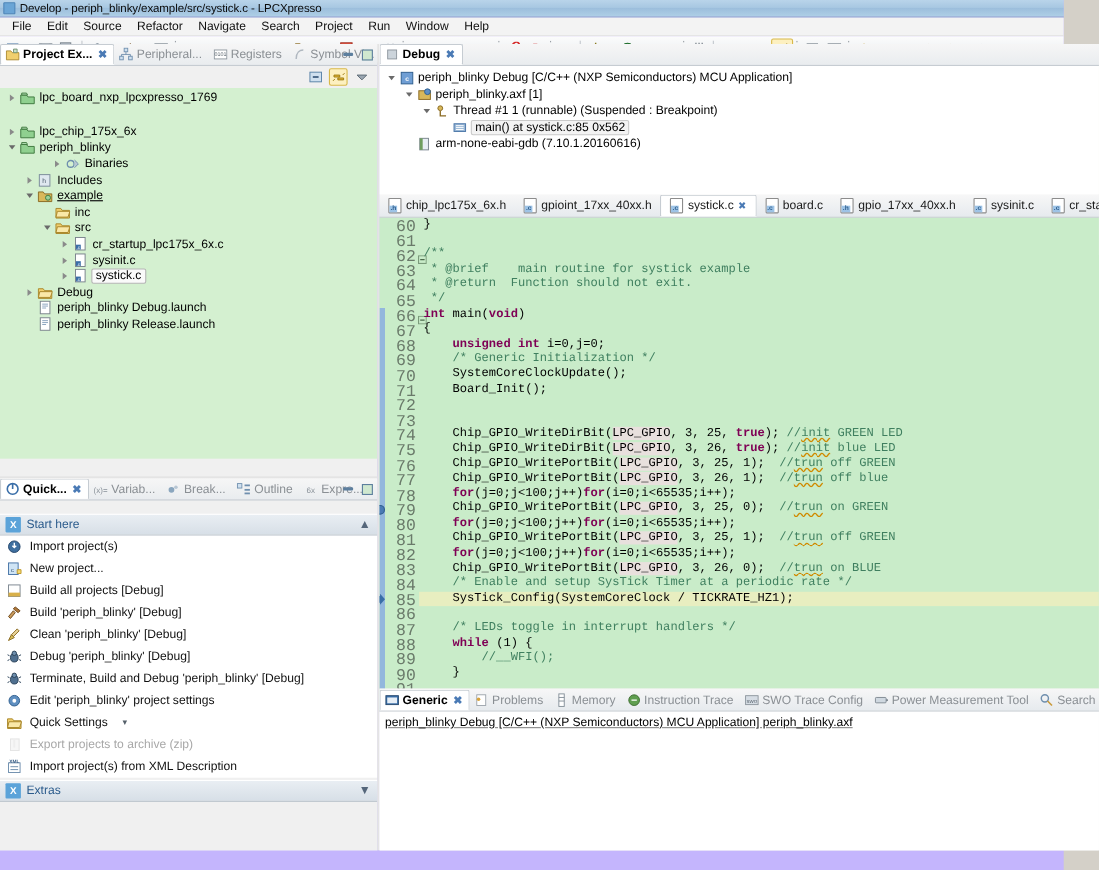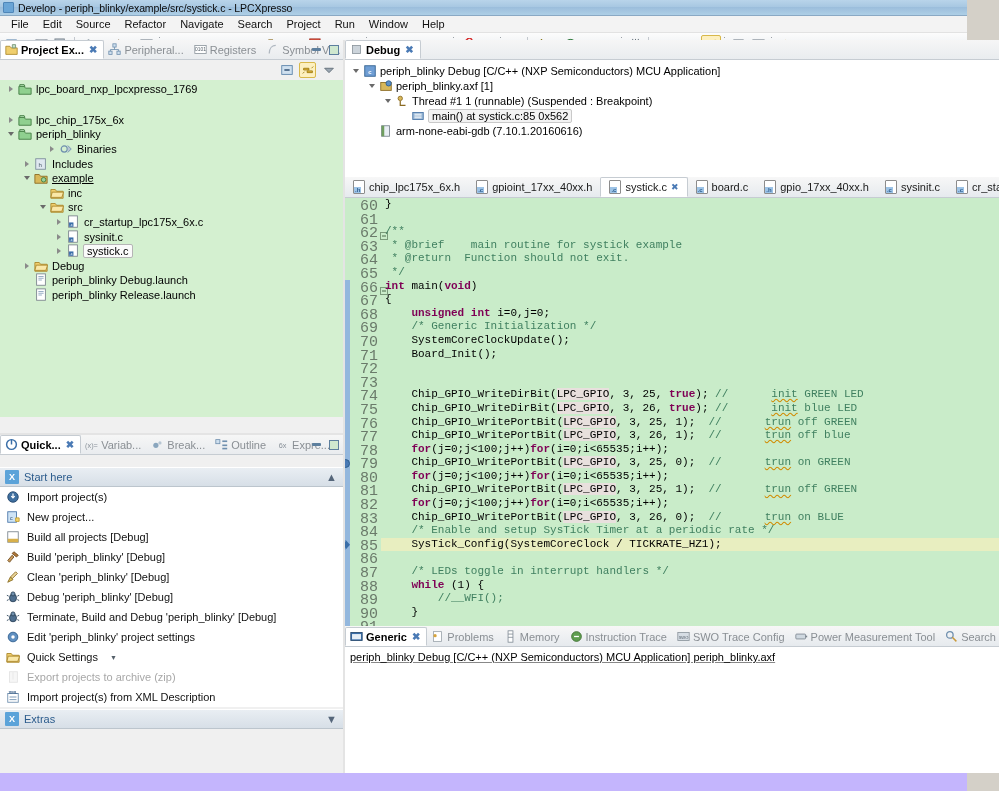--- a/index.html
+++ b/index.html
@@ -131,21 +131,21 @@
   .gutter { width: 31px; position: relative; flex: 0 0 31px;}
   .gline { height: 13.6px; font-family:Liberation Mono, monospace; font-size: 15px; color:#6a7a6a;
            text-align:right; padding-right:3px; position: relative;}
   .fold { position:absolute; right:-7px; top:3px; width:8px;height:8px; }
   .codecol { flex:1 1 auto; position: relative; }
   .cline { height: 13.6px; font-family:"Liberation Mono", monospace; font-size:11px; white-space:pre; color:#000; padding-left:4px;}
   .cline.hl { background:#e8eec0; }
   .k { color:#7f0055; font-weight:bold; }       
   .cm { color:#3f7f5f; }                         
   .mac { background:#e8e0dd; }
-  .u-err { text-decoration: underline; text-decoration-style: wavy; text-decoration-color:#d08a00;margin-left:43px; }
+  .u-err { text-decoration: underline; text-decoration-style: wavy; text-decoration-color:#d08a00; }
   .hbar { height: 14px; background:#e8eaec; border-top:1px solid #c9ced3; position:relative;}
   .hbar .lft { position:absolute; left:4px; top:2px; font-size:9px; color:#6f6f6f;}
 
   
   .consolewrap { position:absolute; left:0; top: 586px; width: 654px; height: 147px; background:#f0f0f0;}
   .ctabs { height:21px; display:flex; align-items:flex-end;
            background:linear-gradient(to bottom,#f7f7f7,#e6eaee); border-bottom:1px solid #c6ccd2;}
   .cbody { background:#fff; height:126px; padding:4px 5px; font-size:11px; }
 
   .vsplit { position:absolute; left:343px; top:0; width:2px; height:733px; background:#e4e4e4; }

